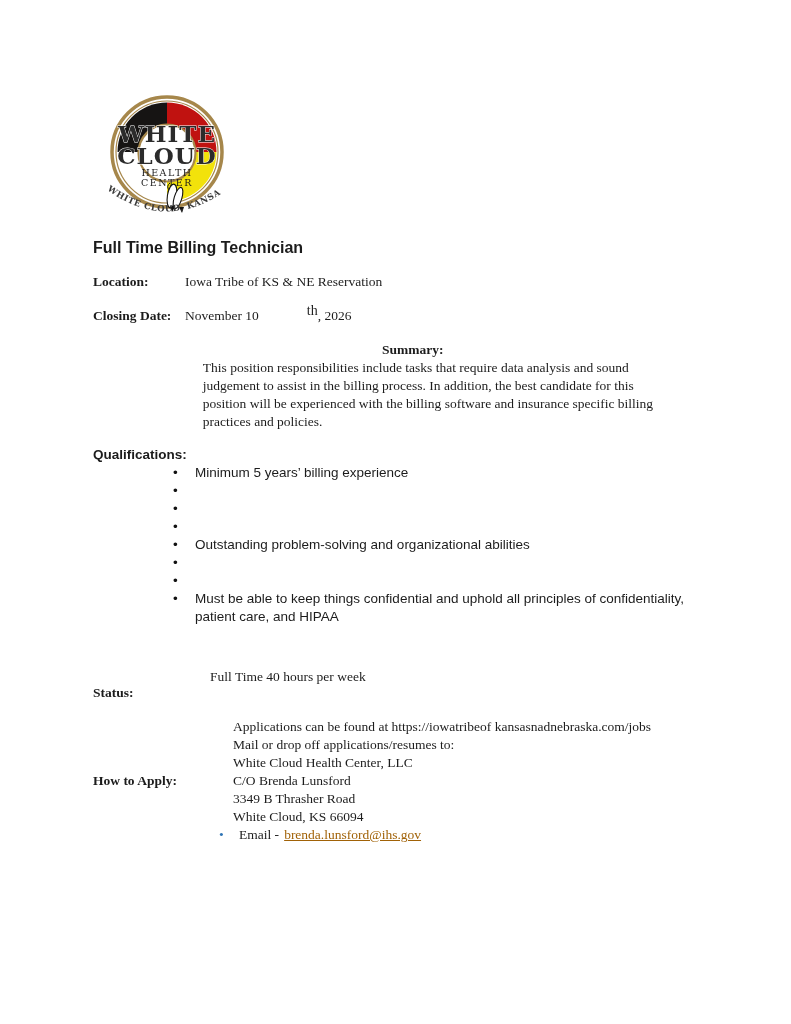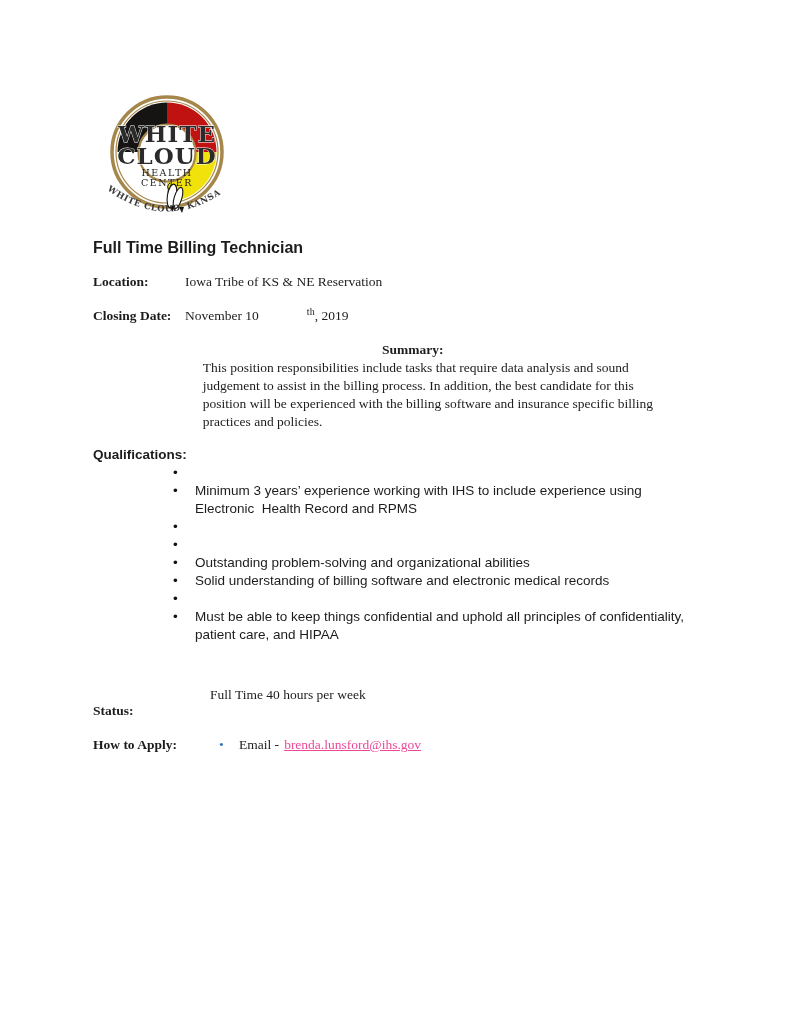--- a/index.html
+++ b/index.html
@@ -16,34 +16,34 @@
   .logo { position:absolute; left:100px; top:90px; width:134px; height:134px; }
   .content { position:absolute; left:93px; top:239px; width:670px; }
   .doc-title { font-weight:bold; font-size:16px; margin:0 0 16px 0; }
   .row { display:flex; align-items:center;font-family:Liberation Serif, serif; }
   .row + .row, .section { margin-top:16px; }
   .lbl { font-weight:bold; flex:0 0 auto; }
   .lbl-w92  { width:92px; }
   .lbl-w117 { width:117px;margin-top:32px; }
   .lbl-w140 { width:140px; }
   .val { white-space:pre-wrap; }
-  sup.ord { font-size:10px; vertical-align:super; line-height:0;padding-left:48px; }
+  sup.ord { font-size:14px; vertical-align:super; line-height:0;padding-left:48px; }
   .mt16 { margin-top:16px; }
   .mt15 { margin-top:15px;flex-direction:column; }
   .mt26 { margin-top:26px; }
   .mt18 { margin-top:18px; }
   .quals-list { margin-top:0; padding-left:80px; }
   .b-row { display:flex; align-items:flex-start; }
   .b-marker { width:22px; flex:0 0 auto; color:#111; }
   .b-text { white-space:pre-wrap; }
   .apply-lines { white-space:pre-wrap; }
   .email-row { display:flex; align-items:flex-start; }
   .email-marker { width:20px; margin-left:-14px; flex:0 0 auto; color:#2e74b5; }
   .email-label { margin-right:5px; }
-  .email-link { color:#ec4899; text-decoration:underline; cursor:pointer; }
+  .email-link { color:#a16207; text-decoration:underline; cursor:pointer; }
   .footer-note { margin-top:17px; }
 </style>
 </head>
 <body>
 
 <div class="page">
 
   <div class="logo">
     <svg viewBox="0 0 134 134" width="134" height="134">
 
@@ -83,75 +83,79 @@
 
     <div class="doc-title">Full Time Billing Technician</div>
 
     <div class="row">
       <span class="lbl lbl-w92">Location:</span>
       <span class="val">Iowa Tribe of KS &amp; NE Reservation</span>
     </div>
 
     <div class="row mt16">
       <span class="lbl lbl-w92">Closing Date:</span>
-      <span class="val"><span>November 10</span><sup class="ord">th</sup><span>, 2019</span></span>
+      <span class="val"><span>November 10</span><sup class="ord">th</sup><span>, 2026</span></span>
     </div>
 
     <div class="row mt15">
       <span class="lbl lbl-w92">Summary:</span>
       <span class="val">This position responsibilities include tasks that require data analysis and sound
 judgement to assist in the billing process. In addition, the best candidate for this
 position will be experienced with the billing software and insurance specific billing
 practices and policies.</span>
     </div>
 
     <div class="section mt15">
       <div class="lbl">Qualifications:</div>
       <div class="quals-list">
         <div class="b-row">
           <span class="b-marker">•</span>
+          <span class="b-text">Minimum 5 years’ billing experience</span>
         </div>
         <div class="b-row">
           <span class="b-marker">•</span>
-          <span class="b-text">Minimum 3 years’ experience working with IHS to include experience using
-Electronic  Health Record and RPMS</span>
         </div>
         <div class="b-row">
           <span class="b-marker">•</span>
         </div>
         <div class="b-row">
           <span class="b-marker">•</span>
         </div>
         <div class="b-row">
           <span class="b-marker">•</span>
           <span class="b-text">Outstanding problem-solving and organizational abilities</span>
         </div>
         <div class="b-row">
           <span class="b-marker">•</span>
-          <span class="b-text">Solid understanding of billing software and electronic medical records</span>
         </div>
         <div class="b-row">
           <span class="b-marker">•</span>
         </div>
         <div class="b-row">
           <span class="b-marker">•</span>
           <span class="b-text">Must be able to keep things confidential and uphold all principles of confidentiality,
 patient care, and HIPAA</span>
         </div>
       </div>
     </div>
 
     <div class="row mt26">
       <span class="lbl lbl-w117">Status:</span>
       <span class="val">Full Time 40 hours per week</span>
     </div>
 
     <div class="row mt18">
       <span class="lbl lbl-w140">How to Apply:</span>
       <span>
+        <div class="apply-lines">Applications can be found at https://iowatribeof kansasnadnebraska.com/jobs
+Mail or drop off applications/resumes to:
+White Cloud Health Center, LLC
+C/O Brenda Lunsford
+3349 B Thrasher Road
+White Cloud, KS 66094</div>
         <div class="email-row">
           <span class="email-marker">•</span>
           <span class="email-label">Email -</span>
           <a class="email-link">brenda.lunsford@ihs.gov</a>
         </div>
       </span>
     </div>
 
 
   </div>

